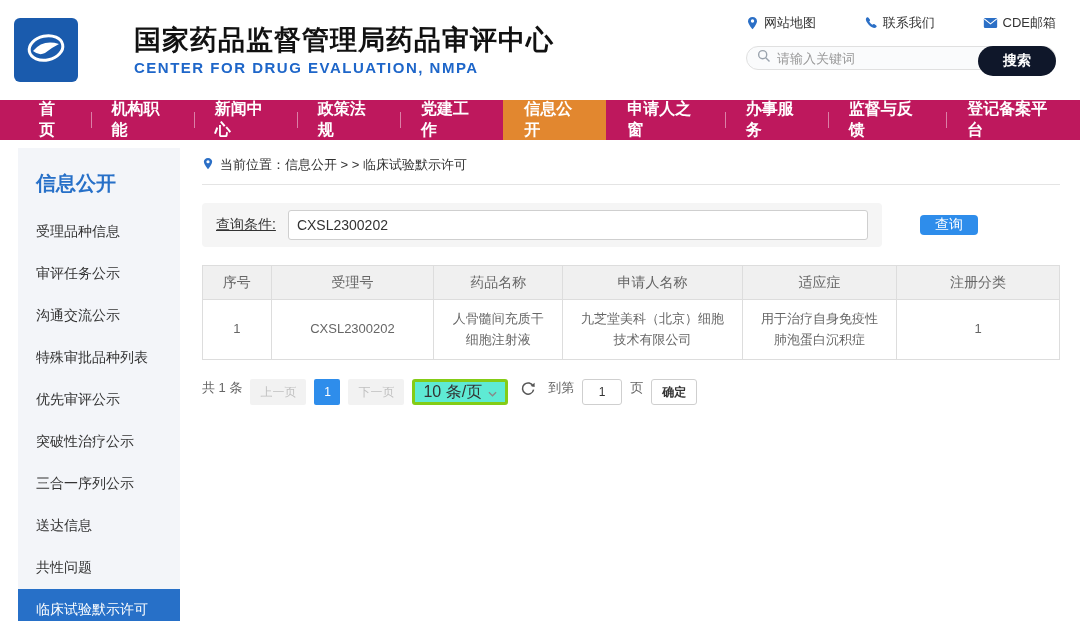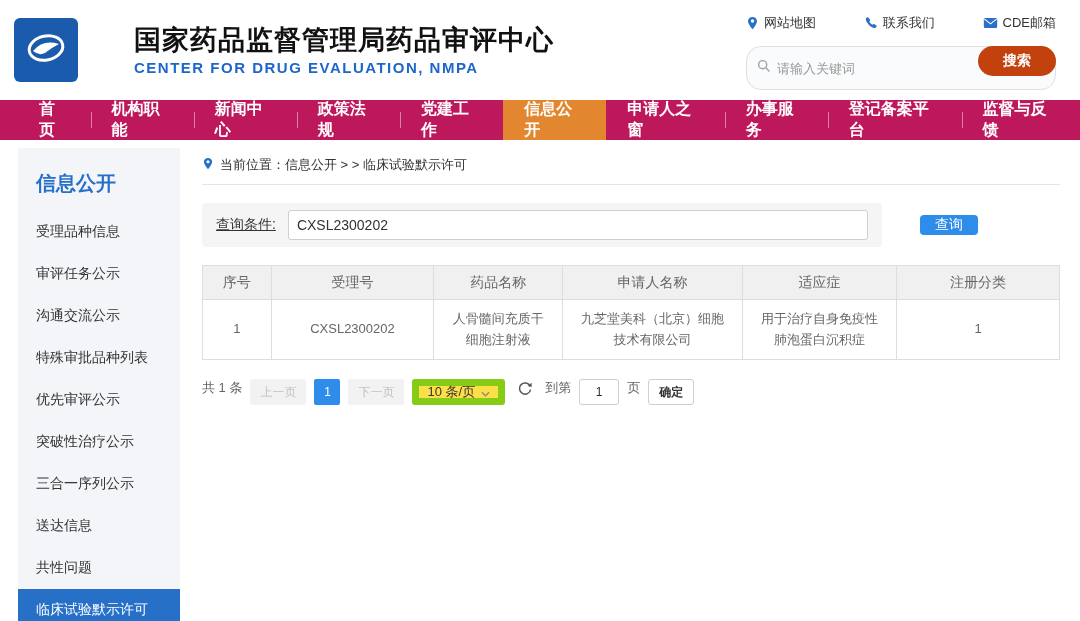--- a/index.html
+++ b/index.html
@@ -12,27 +12,27 @@
   .logo { width:64px; height:64px; background:#1A5BAD; border-radius:6px;
     display:flex; align-items:center; justify-content:center; flex:0 0 auto; }
   .brand { margin-left:12px; }
   .brand-title { font-size:27px; font-weight:bold; color:#111; letter-spacing:1px; line-height:1.25; }
   .brand-sub { font-size:15px; font-weight:bold; color:#1E66C9; letter-spacing:1.5px; margin-top:2px; }
   .header-right { position:absolute; right:24px; top:14px; width:310px; }
   .top-links { display:flex; justify-content:space-between; align-items:center; }
   .top-link { display:flex; align-items:center; gap:5px; font-size:13px; color:#333; cursor:pointer; }
   .top-link svg { display:block; }
   .search-row { margin-top:14px; position:relative; height:30px; }
-  .search-pill { width:100%; height:44px; border:1px solid #E0E0E0; border-radius:15px;
+  .search-pill { width:100%; height:24px; border:1px solid #E0E0E0; border-radius:15px;
     background:#FAFBFC; display:flex; align-items:center; padding:0 84px 0 10px; }
   .search-pill input { border:none; outline:none; background:transparent; font-size:13px;
     color:#333; width:100%; margin-left:6px; }
   .search-pill input::placeholder { color:#999; }
   .search-btn { position:absolute; right:0; top:0; width:78px; height:30px; border:none;
-    border-radius:15px; background:#c2410c; color:#fff; font-size:14px; font-weight:bold; cursor:pointer; }
+    border-radius:15px; background:#0f172a; color:#fff; font-size:14px; font-weight:bold; cursor:pointer; }
 
   
   .nav { height:40px; background:#be185d; display:flex; align-items:stretch; padding-left:18px; }
   .nav-item { display:flex; align-items:center; padding:0 21px; color:#fff; font-size:16px;
     font-weight:bold; cursor:pointer; position:relative; }
   .nav-item + .nav-item::before { content:""; position:absolute; left:0; top:12px; height:16px;
     border-left:1px solid rgba(255,255,255,.45); }
   .nav-item.active { background:#E2872F; }
   .nav-item.active::before, .nav-item.active + .nav-item::before { display:none; }
 
@@ -61,22 +61,22 @@
   th, td { border:1px solid #DDDDDD; text-align:center; }
   th { background:#F0F0F0; color:#666; font-size:14px; font-weight:normal; height:34px;margin-left:40px; }
   td { color:#666; font-size:13px; height:60px; padding:6px 14px; line-height:1.6; }
   col.c1{width:8%} col.c2{width:19%} col.c3{width:15%} col.c4{width:21%} col.c5{width:18%} col.c6{width:19%}
 
   .pager { margin-top:19px; display:flex; align-items:flex-start; gap:8px; font-size:13px; color:#666; }
   .pg-btn { height:26px; padding:0 10px; background:#F2F2F2; color:#C0C0C0; font-size:12px;
     border:none; border-radius:2px; cursor:default; }
   .pg-num { width:26px; height:26px; background:#2E8DEB; color:#fff; border:none;
     border-radius:2px; font-size:12px; cursor:pointer; }
-  .pg-size { height:26px; border:7px solid #84cc16; border-radius:3px; background:#fde047;
-    display:flex; align-items:center; gap:6px; padding:0 8px; font-size:13px; color:#333; cursor:pointer; }
+  .pg-size { height:26px; border:3px solid #84cc16; border-radius:3px; background:#5eead4;
+    display:flex; align-items:center; gap:6px; padding:0 8px; font-size:16px; color:#333; cursor:pointer; }
   .pg-refresh { width:20px; height:20px; display:flex; align-items:center; justify-content:center;
     cursor:pointer; margin:0 2px; }
   .pg-goto-input { width:40px; height:26px; border:1px solid #CFCFCF; border-radius:3px;
     text-align:center; font-size:12px; color:#333; outline:none; }
   .pg-confirm { height:26px; padding:0 10px; background:#fff; border:1px solid #CFCFCF;
     border-radius:3px; font-size:12px; color:#333; font-weight:bold; cursor:pointer; }
 </style>
 </head>
 <body>
 
@@ -140,22 +140,22 @@
 
 <div class="nav">
   <div class="nav-item">首页</div>
   <div class="nav-item">机构职能</div>
   <div class="nav-item">新闻中心</div>
   <div class="nav-item">政策法规</div>
   <div class="nav-item">党建工作</div>
   <div class="nav-item active">信息公开</div>
   <div class="nav-item">申请人之窗</div>
   <div class="nav-item">办事服务</div>
+  <div class="nav-item">监督与反馈</div>
   <div class="nav-item">登记备案平台</div>
-  <div class="nav-item">监督与反馈</div>
 </div>
 
 <div class="content">
 
   <div class="sidebar">
     <div class="sidebar-title">信息公开</div>
     <div class="side-item">受理品种信息</div>
     <div class="side-item">审评任务公示</div>
     <div class="side-item">沟通交流公示</div>
     <div class="side-item">特殊审批品种列表</div>

